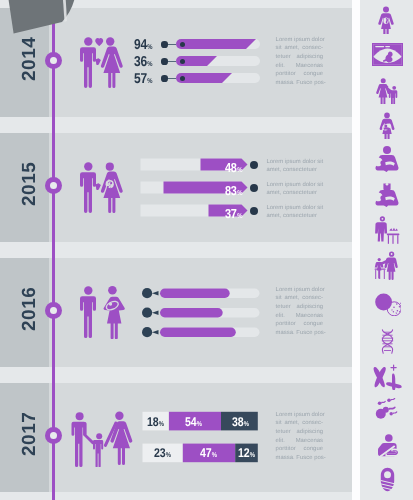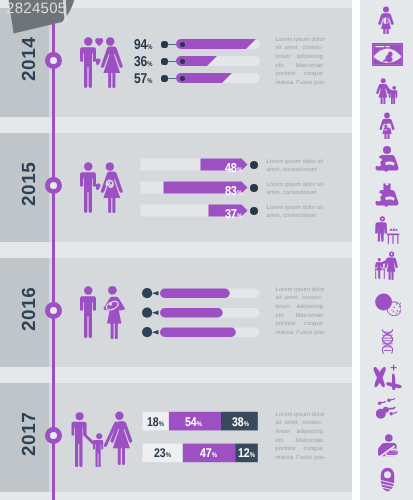--- a/index.html
+++ b/index.html
@@ -235,21 +235,20 @@
     <defs>
         <clipPath id="cornerclip">
           <rect x="0" y="0" width="110" height="45"></rect>
         </clipPath>
       </defs>
     <g clip-path="url(#cornerclip)">
       <path d="M4.1,-30 L74,-30 A54,54 0 0 1 62,22 L13.6,33.4 Z" fill="#6E7478"></path>
       <path d="M61,-30 L64,-30 L67,21 L64.5,22 Z" fill="#E2E4E6" opacity="0.9"></path>
     </g>
   </svg>
-  <div class="wm-id">2824505</div>
 
   <div class="sidebar">
       <svg class="sicon" style="left:12px;top:5px;width:28px;height:29px" viewBox="0 0 280 290">
         <g fill="#9D4FC4">
   <circle cx="140" cy="46" r="30"></circle>
   <path d="M112,82 h56 a22,22 0 0 1 21,15 l27,84 a13,13 0 0 1 -25,8 l-20,-62 l-6,2 l24,112 h-22 v85 a11,11 0 0 1 -22,0 v-85 h-10 v85 a11,11 0 0 1 -22,0 v-85 h-22 l24,-112 l-6,-2 l-20,62 a13,13 0 0 1 -25,-8 l27,-84 a22,22 0 0 1 21,-15 Z"></path>
   <ellipse cx="140" cy="158" rx="26" ry="33" fill="#E5E8EA"></ellipse>
   <path d="M140,130 c12,0 20,9 20,20 c0,10 -7,16 -7,26 c0,6 4,10 4,10 h-14 c0,0 -5,-5 -5,-13 c0,-11 7,-16 7,-25 c0,-5 -3,-8 -7,-8 Z"></path>
       </g>
       </svg>

